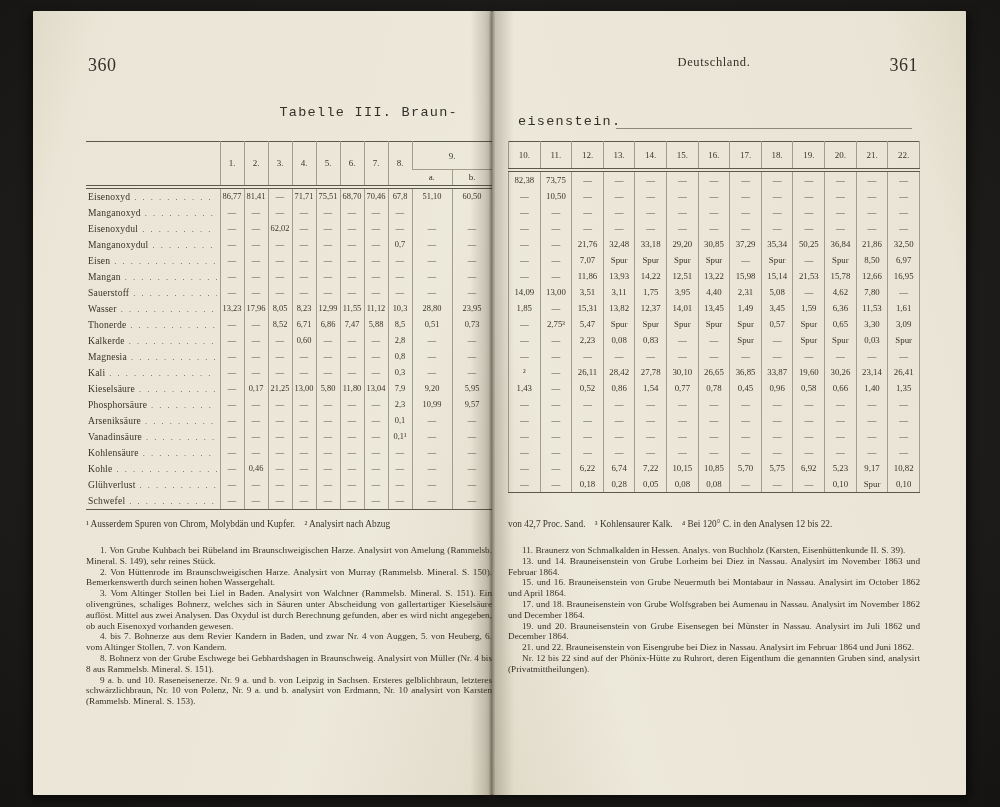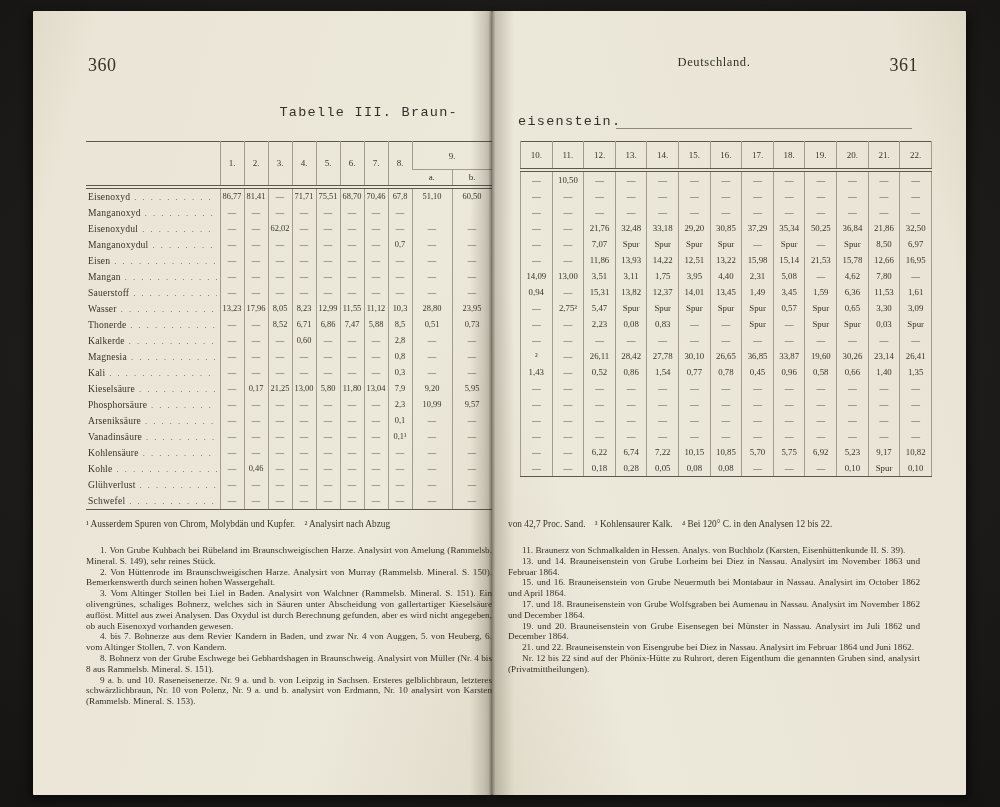--- a/index.html
+++ b/index.html
@@ -36,21 +36,21 @@
   .page.right .runhead { left: 16px; width: 412px; }
   .title-part { position: absolute; top: 94px; font-size: 13.5px; letter-spacing: 1.3px; font-family: Liberation Mono, monospace; }
   .page.left  .title-part { right: 34px; }
   .page.right .title-part { left: 26px; margin-top: 9px; }
   .title-rule { position: absolute; top: 117px; left: 124px; width: 296px; border-top: 1px solid #8f8979; }
 
   
   .tbl { position: absolute; top: 130px; border-collapse: collapse; table-layout: fixed;
          border-top: 1px solid #5c584d; font-size: 8.4px; color: #383428; }
   .tbl-left  { left: 53px; width: 406px; }
-  .tbl-right { left: 28px; width: 412px; font-size: 8.8px; }
+  .tbl-right { left: 16px; width: 412px; font-size: 8.8px; }
   .tbl th { font-weight: normal; font-size: 9px; }
   .tbl th, .tbl td { border-left: 1px solid #a29c8b; text-align: center; padding: 0;
                      overflow: hidden; white-space: nowrap; }
   .tbl tr > *:first-child { border-left: none; }
   .tbl-right tr > *:first-child { border-left: 1px solid #a29c8b; }
   .tbl-left tr > *:last-child, .tbl-right tr > *:last-child { border-right: 1px solid #a29c8b; }
   .tbl thead th { border-bottom: 4px double #5c584d; }
   .tbl thead th.grp { border-bottom: 1px solid #a29c8b; }
   .tbl thead tr:first-child th { height: 28px; }
   .tbl thead th.sub { height: 17px; }
@@ -500,20 +500,35 @@
           <th class="num">17.</th>
           <th class="num">18.</th>
           <th class="num">19.</th>
           <th class="num">20.</th>
           <th class="num">21.</th>
           <th class="num">22.</th>
         </tr>
       </thead>
     <tbody id="tbody-right">
         <tr>
+          <td class="val">82,38</td>
+          <td class="val">73,75</td>
+          <td class="val">—</td>
+          <td class="val">—</td>
+          <td class="val">—</td>
+          <td class="val">—</td>
+          <td class="val">—</td>
+          <td class="val">—</td>
+          <td class="val">—</td>
+          <td class="val">—</td>
+          <td class="val">—</td>
+          <td class="val">—</td>
+          <td class="val">—</td>
+        </tr>
+        <tr>
           <td class="val">—</td>
           <td class="val">10,50</td>
           <td class="val">—</td>
           <td class="val">—</td>
           <td class="val">—</td>
           <td class="val">—</td>
           <td class="val">—</td>
           <td class="val">—</td>
           <td class="val">—</td>
           <td class="val">—</td>
@@ -605,21 +620,21 @@
           <td class="val">3,95</td>
           <td class="val">4,40</td>
           <td class="val">2,31</td>
           <td class="val">5,08</td>
           <td class="val">—</td>
           <td class="val">4,62</td>
           <td class="val">7,80</td>
           <td class="val">—</td>
         </tr>
         <tr>
-          <td class="val">0,94</td>
+          <td class="val">1,85</td>
           <td class="val">—</td>
           <td class="val">15,31</td>
           <td class="val">13,82</td>
           <td class="val">12,37</td>
           <td class="val">14,01</td>
           <td class="val">13,45</td>
           <td class="val">1,49</td>
           <td class="val">3,45</td>
           <td class="val">1,59</td>
           <td class="val">6,36</td>

